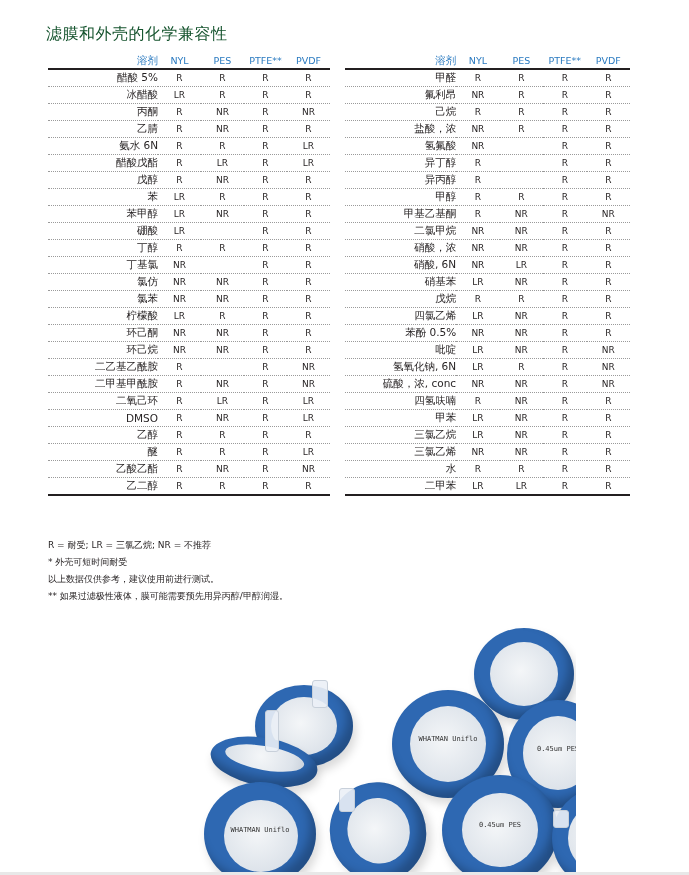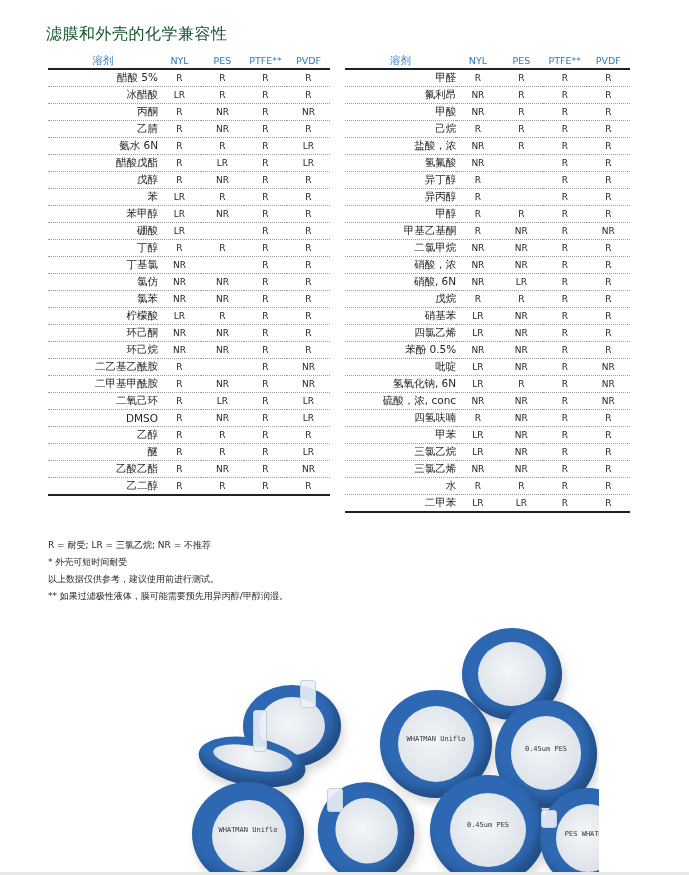--- a/index.html
+++ b/index.html
@@ -5,30 +5,30 @@
   html, body { margin: 0; padding: 0; background: #ffffff; }
   body { width: 689px; height: 875px; position: relative; overflow: hidden;
          font-family: "DejaVu Sans", "Liberation Sans", sans-serif; color: #231f20; }
   .title { position: absolute; left: 46px; top: 24px; font-size: 16px; color: #14532d;
            letter-spacing: 0.5px; }
   table.chem { position: absolute; top: 53px; border-collapse: collapse; font-size: 10px; }
   table.chem.left { left: 48px; width: 282px; }
   table.chem.right { left: 345px; width: 285px; }
   table.chem th { color: #2a7ac0; font-weight: normal; text-align: center; height: 15px;
                   padding: 0; border-bottom: 2px solid #231f20; font-size: 9.5px; }
-  table.chem th.name { text-align: center; font-size: 10.5px; }
+  table.chem th.name { text-align: right; font-size: 10.5px; }
   table.chem td { height: 16px; padding: 0; text-align: center; border-bottom: 1px dotted #9a9a9a;
                   font-size: 9px; }
   table.chem td.name { text-align: right; font-size: 10.5px; }
   table.chem tr:last-child td { border-bottom: 2px solid #231f20; }
   .col-name { width: 110px; }
   .col-v { width: 43px; }
   .notes { position: absolute; left: 48px; top: 537px; font-size: 9px; line-height: 17px; color: #231f20; }
   .notes div { white-space: nowrap; }
-  .photo { position: absolute; left: 0; top: 610px; width: 564px; height: 265px; overflow: hidden; padding-left: 35px; }
+  .photo { position: absolute; left: 12px; top: 610px; width: 564px; height: 265px; overflow: hidden; }
   .disk { position: absolute; border-radius: 50%; background: #2e68b2;
           box-shadow: inset -6px -8px 10px rgba(0,0,0,0.25), 3px 6px 10px rgba(0,0,0,0.15); }
   .disk .inner { position: absolute; border-radius: 50%;
                  background: radial-gradient(circle at 45% 45%, #f4f6f8 0%, #dde3ea 70%, #c9d1db 100%); }
   .disk .lbl { position: absolute; width: 100%; text-align: center; top: 42%; font-family: "DejaVu Sans Mono", monospace;
                font-size: 7px; color: #333; }
   .tip { position: absolute; background: rgba(235,240,246,0.9); border: 1px solid #c8d0da; border-radius: 3px; }
   .bottom-bar { position: absolute; left: 0; bottom: 0; width: 689px; height: 3px; background: #e8e8e8; }
 </style>
 </head>
@@ -244,27 +244,20 @@
         <td>R</td>
       </tr>
       <tr>
         <td class="name">氟利昂</td>
         <td>NR</td>
         <td>R</td>
         <td>R</td>
         <td>R</td>
       </tr>
       <tr>
-        <td class="name">甲酸</td>
-        <td>NR</td>
-        <td>R</td>
-        <td>R</td>
-        <td>R</td>
-      </tr>
-      <tr>
         <td class="name">己烷</td>
         <td>R</td>
         <td>R</td>
         <td>R</td>
         <td>R</td>
       </tr>
       <tr>
         <td class="name">盐酸，浓</td>
         <td>NR</td>
         <td>R</td>
@@ -321,30 +314,30 @@
         <td>R</td>
       </tr>
       <tr>
         <td class="name">硝酸, 6N</td>
         <td>NR</td>
         <td>LR</td>
         <td>R</td>
         <td>R</td>
       </tr>
       <tr>
+        <td class="name">硝基苯</td>
+        <td>LR</td>
+        <td>NR</td>
+        <td>R</td>
+        <td>R</td>
+      </tr>
+      <tr>
         <td class="name">戊烷</td>
         <td>R</td>
         <td>R</td>
-        <td>R</td>
-        <td>R</td>
-      </tr>
-      <tr>
-        <td class="name">硝基苯</td>
-        <td>LR</td>
-        <td>NR</td>
         <td>R</td>
         <td>R</td>
       </tr>
       <tr>
         <td class="name">四氯乙烯</td>
         <td>LR</td>
         <td>NR</td>
         <td>R</td>
         <td>R</td>
       </tr>

